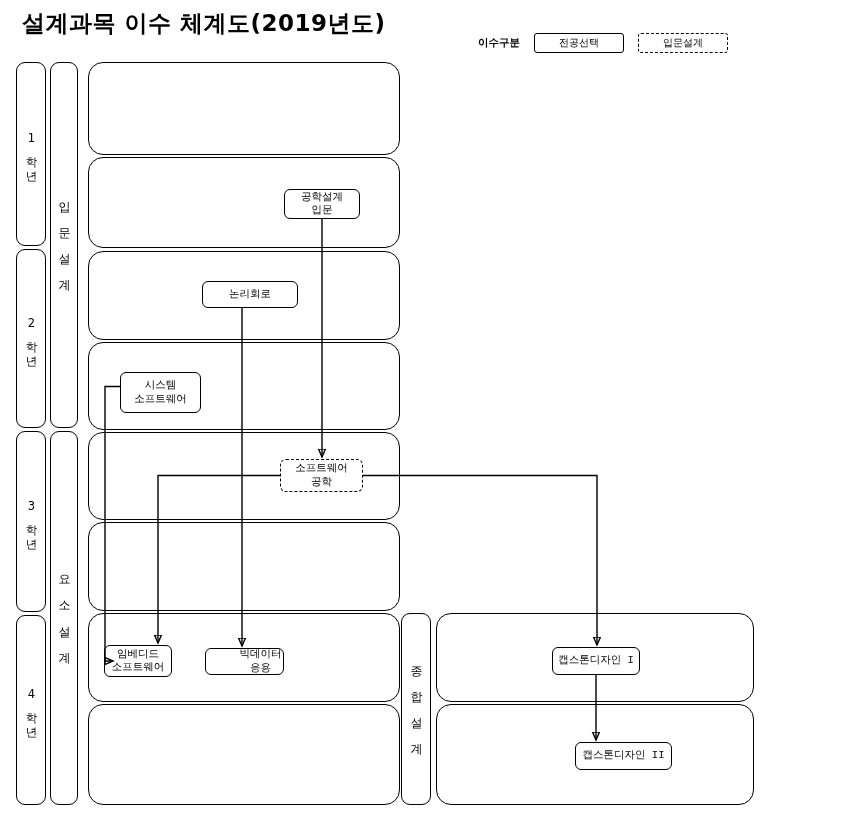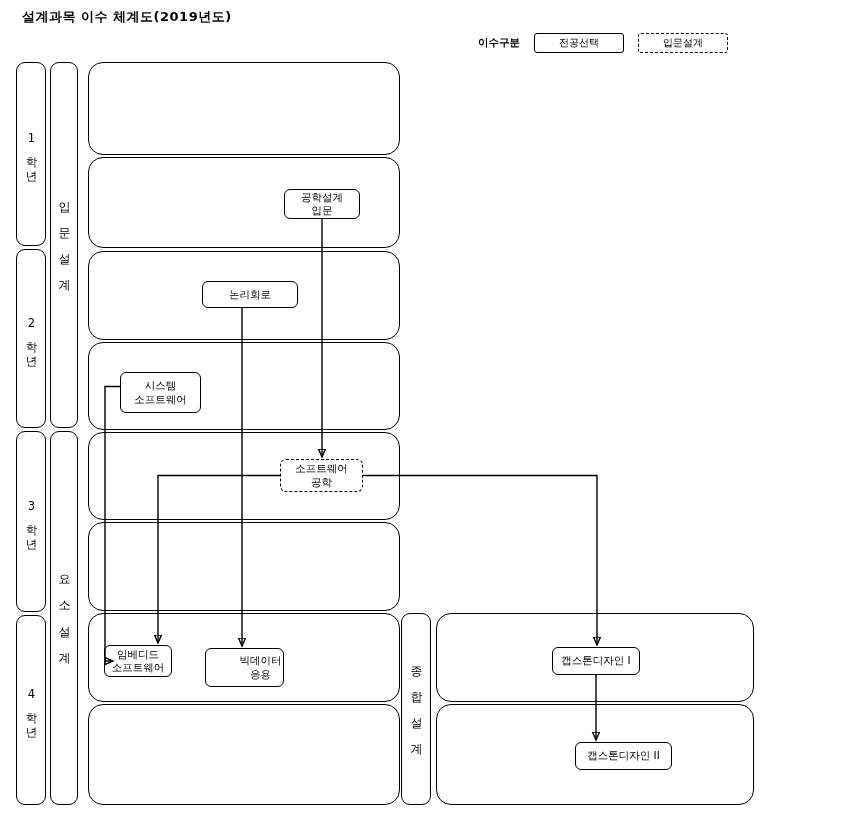--- a/index.html
+++ b/index.html
@@ -1,38 +1,38 @@
 <!DOCTYPE html>
 <html><head>
 <meta charset="utf-8">
 <style>
   * { margin:0; padding:0; box-sizing:border-box; }
   html,body { background:#fff; }
   body { font-family:"DejaVu Sans","Liberation Sans",sans-serif; color:#000; }
   .canvas { position:relative; width:852px; height:816px; background:#fff; overflow:hidden; }
 
-  .title { position:absolute; left:22px; top:8px; font-size:13px; font-weight:600; letter-spacing:0.5px; }
+  .title { position:absolute; left:22px; top:8px; font-size:23px; font-weight:600; letter-spacing:0.5px; }
 
   .legend { position:absolute; left:478px; top:33px; display:flex; align-items:center; gap:14px; }
   .legend-label { font-size:10.5px; font-weight:600; }
   .legend-box { display:inline-flex; align-items:center; justify-content:center; font-size:10px;
                 height:20px; padding:0 24px; border-radius:3px; background:#fff; }
   .legend-box.solid  { border:1.2px solid #000; }
   .legend-box.dashed { border:1.2px dashed #000; }
 
   .vbox { position:absolute; border:1.5px solid #000; border-radius:9px; background:#fff;
           display:flex; align-items:center; justify-content:center; }
   .vtext { writing-mode:vertical-rl; text-orientation:upright; font-size:11.5px; letter-spacing:3px; }
   .vtext.phase { font-size:12px; letter-spacing:14px; }
 
   .row { position:absolute; border:1.5px solid #000; border-radius:15px; background:#fff; }
 
   .course { position:absolute; border:1.3px solid #000; border-radius:6px; background:#fff;
             display:flex; align-items:center; justify-content:center; text-align:center;
-            font-size:10.5px; line-height:1.25; white-space:pre-line; z-index:2; }
+            font-size:10.5px; line-height:1.25; white-space:pre-line; z-index:2;font-family:Liberation Mono, monospace; }
   .course.dashed { border-style:dashed; }
 
   .arrows { position:absolute; left:0; top:0; z-index:3; pointer-events:none; }
   .arrows path { fill:none; stroke:#000; stroke-width:1.4; }
 
   
   .year-1 { left:16px; top:62px;  width:30px; height:184px; }
   .year-2 { left:16px; top:249px; width:30px; height:179px; }
   .year-3 { left:16px; top:431px; width:30px; height:181px; }
   .year-4 { left:16px; top:615px; width:30px; height:190px; }
@@ -51,21 +51,21 @@
   .row-8 { left:88px; top:704px; width:312px; height:101px; }
 
   .row-a { left:436px; top:613px; width:318px; height:89px;  }
   .row-b { left:436px; top:704px; width:318px; height:101px; }
 
   .c-engintro { left:284px; top:189px; width:76px; height:30px; }
   .c-logic    { left:202px; top:281px; width:96px; height:27px; }
   .c-syssw    { left:120px; top:372px; width:81px; height:41px; }
   .c-sweng    { left:280px; top:459px; width:83px; height:33px; }
   .c-embsw    { left:104px; top:645px; width:68px; height:32px; }
-  .c-bigdata  { left:205px; top:648px; width:79px; height:39px;padding-left:32px; }
+  .c-bigdata  { left:205px; top:648px; width:79px; height:27px;padding-left:32px; }
   .c-cap1     { left:552px; top:647px; width:88px; height:28px; }
   .c-cap2     { left:575px; top:742px; width:97px; height:28px; }
 </style>
 </head>
 <body>
 
 <div class="canvas">
 
   <div class="title">설계과목 이수 체계도(2019년도)</div>
 

